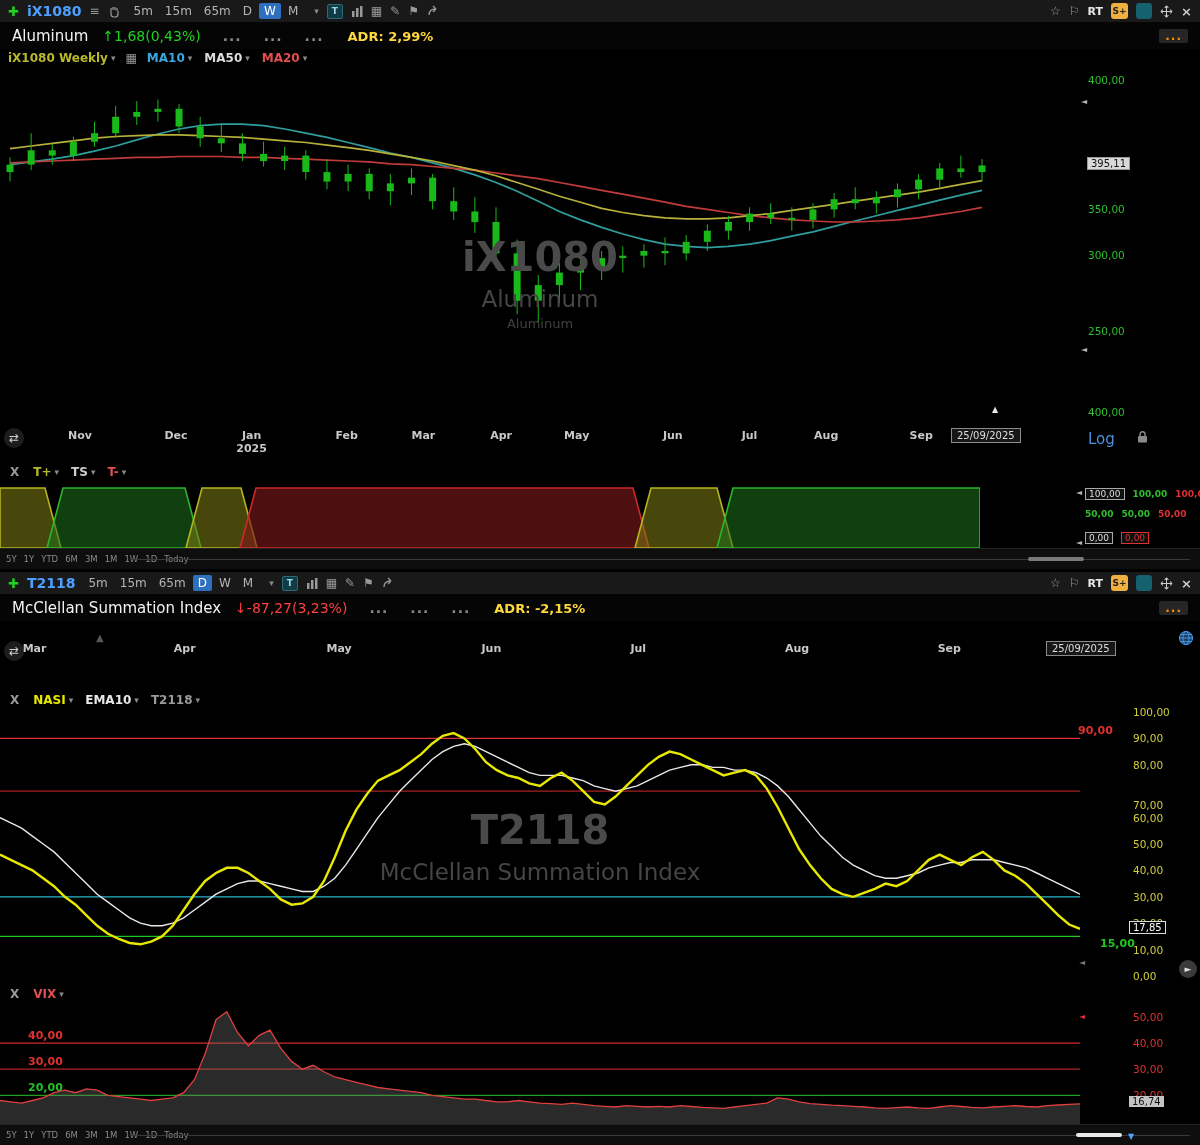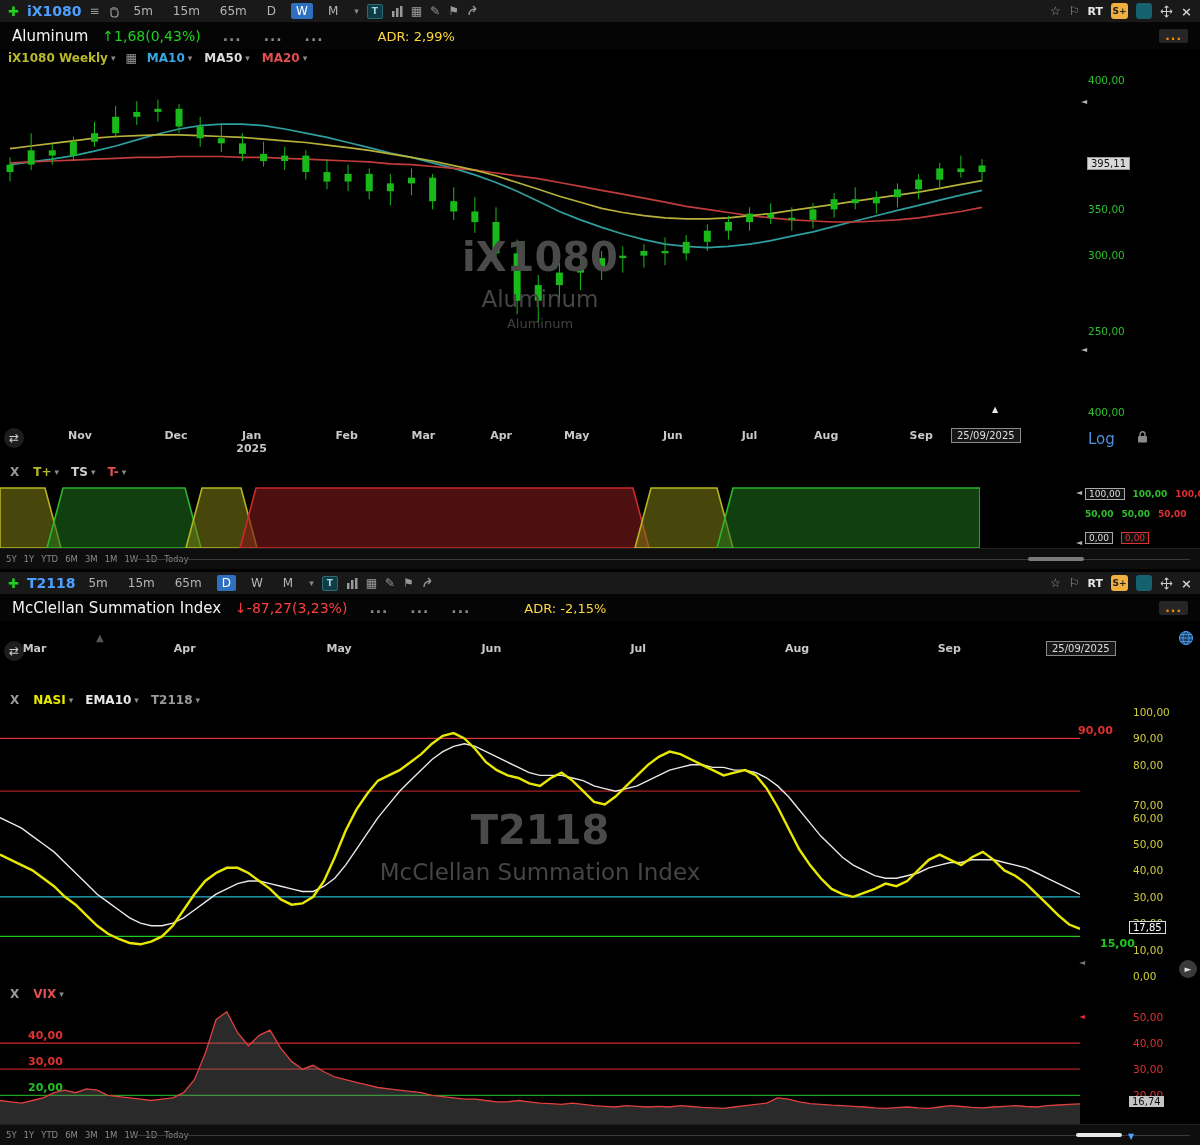--- a/index.html
+++ b/index.html
@@ -4,36 +4,36 @@
 <style>
 *{margin:0;padding:0;box-sizing:border-box}
 body{width:1200px;height:1145px;background:#000;font-family:"DejaVu Sans","Liberation Sans",sans-serif;position:relative;overflow:hidden;color:#ccc}
 .win{position:absolute;left:0;width:1200px;background:#000}
 #win1{top:0;height:569px}
 #win2{top:570px;height:575px}
 .titlebar{position:absolute;left:0;width:1200px;height:23px;background:#191919;border-bottom:1px solid #060606;display:flex;align-items:center;gap:8px;padding:0 8px;font-size:12px}
 .ic{color:#9a9a9a;font-size:12px;line-height:1;cursor:pointer;display:inline-flex;align-items:center}
 .ic.green{color:#1ed21e;font-weight:bold;font-size:13px}
 .sym{color:#4da0ff;font-weight:bold;font-size:14px}
-.tfs{display:inline-flex;gap:10px;align-items:center}
+.tfs{display:inline-flex;gap:2px;align-items:center}
 .tf{color:#b5b5b5;padding:1px 5px;font-size:12px;cursor:pointer;border-radius:2px}
 .tf.active{background:#2f6fbf;color:#fff}
 .tbadge{background:#113c46;border:1px solid #2a6b7a;color:#9fd8e8;font-size:9px;font-weight:bold;width:16px;height:15px;display:inline-flex;align-items:center;justify-content:center;border-radius:2px}
 .flex1{flex:1}
 .rt{color:#e8e8e8;font-size:11px;font-weight:bold}
 .splus{background:#f0b040;color:#222;font-size:9px;font-weight:bold;width:17px;height:16px;display:inline-flex;align-items:center;justify-content:center;border-radius:3px}
 .linkbadge{background:#15616d;width:16px;height:16px;border-radius:3px;display:inline-block}
 .close{color:#cfcfcf;font-weight:bold;font-size:13px}
 .infobar{position:absolute;left:0;width:1200px;height:26px;background:#050505;display:flex;align-items:center;padding:0 12px;font-size:14px}
 .iname{color:#f2f2f2;font-size:15px}
 .chg{margin-left:14px;font-size:14px}
 .chg.up{color:#1ed21e}
 .chg.down{color:#ff4040}
 .dots{color:#8a8a8a;font-weight:bold;margin-left:22px;letter-spacing:1px}
-.adr{color:#ffd83d;font-weight:normal;font-size:13px;margin-left:54px}
+.adr{color:#ffd83d;font-weight:bold;font-size:13px;margin-left:24px}
 .menubox{background:#262626;color:#ff8c00;font-weight:bold;border-radius:2px;padding:0 6px;font-size:12px;letter-spacing:1px;cursor:pointer}
 .zone{position:absolute;left:0;width:1200px}
 .zone svg{position:absolute;left:0;top:0}
 .legendrow{position:absolute;left:8px;top:2px;display:flex;align-items:center;gap:10px;font-size:12px;font-weight:bold;z-index:5}
 .lg-title{color:#b9b92a;cursor:pointer}
 .caret{color:#8a8a8a;font-size:9px;margin-left:3px}
 .lgitem{cursor:pointer;display:inline-flex;align-items:center}
 .xbtn{color:#9a9a9a;font-weight:bold;font-size:12px;cursor:pointer;margin-right:4px}
 .watermark{position:absolute;left:0;width:1080px;text-align:center;color:#454545;z-index:1;pointer-events:none}
 .wm-big{font-size:40px;font-weight:bold;color:#4a4a4a}

